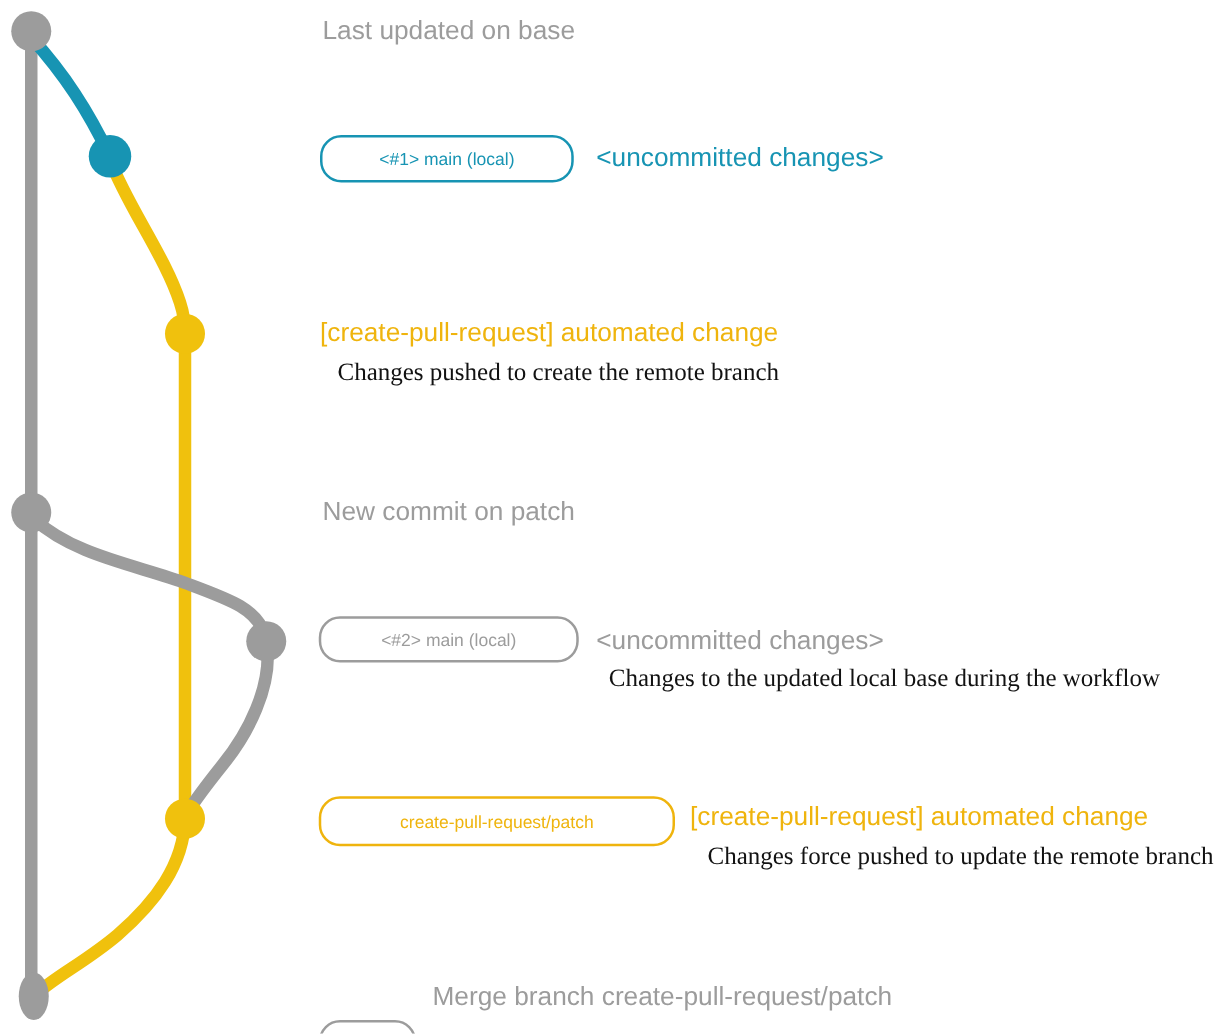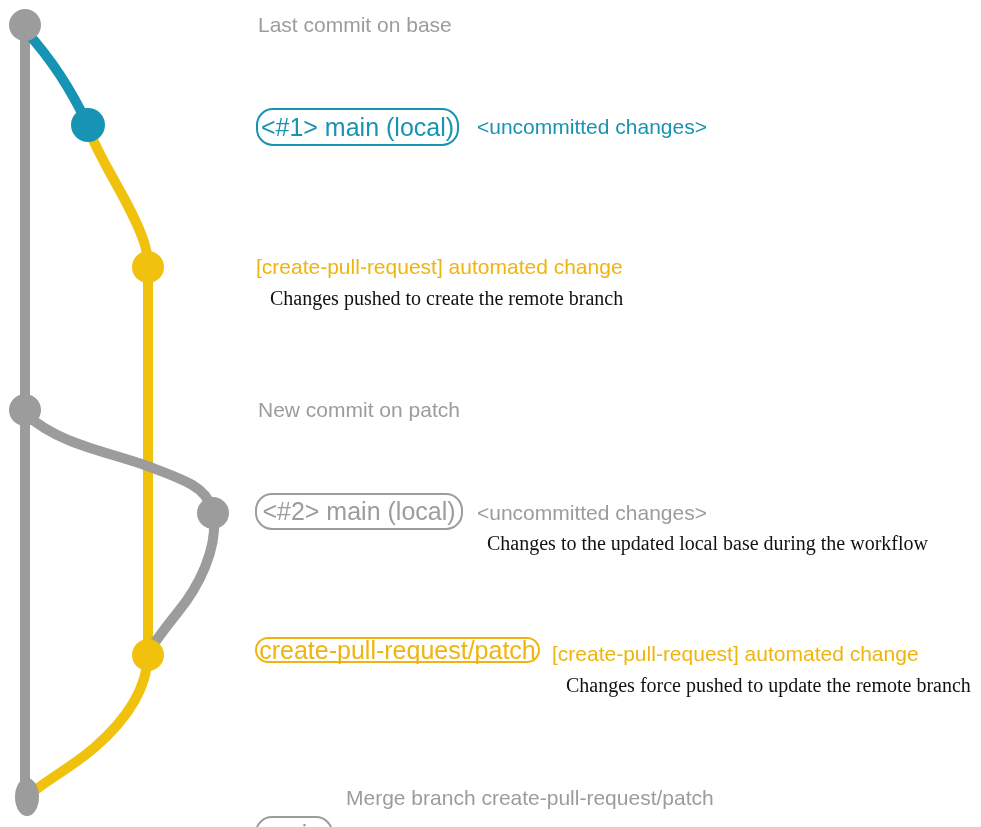--- a/index.html
+++ b/index.html
@@ -25,21 +25,21 @@
     color: var(--ink);
   }
 
   .badge {
     box-sizing: border-box;
     display: flex;
     align-items: center;
     justify-content: center;
     border-radius: 17px;
     border: 2px solid;
-    font-size: 25px;
+    font-size: 14px;
     background: #ffffff;
   }
   .badge-teal   { border-color: var(--teal);        color: var(--teal); }
   .badge-gray   { border-color: var(--gray);        color: var(--gray); justify-content: center; }
   .badge-yellow { border-color: var(--yellow-text); color: var(--yellow-text); }
 
   #graph-svg { position: absolute; left: 0; top: 0; }
   .edge { fill: none; stroke-width: 10; stroke-linecap: round; }
   .edge-gray   { stroke: var(--gray); }
   .edge-teal   { stroke: var(--teal); }
@@ -69,39 +69,39 @@
 
     <circle class="node-gray" cx="25" cy="25" r="16"></circle>
     <circle class="node-teal" cx="88" cy="125" r="17"></circle>
     <circle class="node-yellow" cx="148" cy="267" r="16"></circle>
     <circle class="node-gray" cx="25" cy="410" r="16"></circle>
     <circle class="node-gray" cx="213" cy="513" r="16"></circle>
     <circle class="node-yellow" cx="148" cy="655" r="16"></circle>
     <ellipse class="node-gray" cx="27" cy="797" rx="12" ry="19"></ellipse>
   </svg>
 
-  <div class="abs label-sans gray-text" style="left:258px; top:13px;">Last commit on base</div>
+  <div class="abs label-sans gray-text" style="left:258px; top:13px;">Last updated on base</div>
 
   <div class="abs badge badge-teal" style="left:256px; top:108px; width:203px; height:38px;">
     <span>&lt;#1&gt; main (local)</span>
   </div>
   <div class="abs label-sans teal-text" style="left:477px; top:115px;">&lt;uncommitted changes&gt;</div>
 
   <div class="abs label-sans yellow-text" style="left:256px; top:255px;">[create-pull-request] automated change</div>
   <div class="abs desc-serif" style="left:270px; top:287px;">Changes pushed to create the remote branch</div>
 
   <div class="abs label-sans gray-text" style="left:258px; top:398px;">New commit on patch</div>
 
   <div class="abs badge badge-gray" style="left:255px; top:493px; width:208px; height:37px;">
     <span>&lt;#2&gt; main (local)</span>
   </div>
   <div class="abs label-sans gray-text" style="left:477px; top:501px;">&lt;uncommitted changes&gt;</div>
   <div class="abs desc-serif" style="left:487px; top:532px;">Changes to the updated local base during the workflow</div>
 
-  <div class="abs badge badge-yellow" style="left:255px; top:637px; width:285px; height:26px;">
+  <div class="abs badge badge-yellow" style="left:255px; top:637px; width:285px; height:40px;">
     <span>create-pull-request/patch</span>
   </div>
   <div class="abs label-sans yellow-text" style="left:552px; top:642px;">[create-pull-request] automated change</div>
   <div class="abs desc-serif" style="left:566px; top:674px;">Changes force pushed to update the remote branch</div>
 
   <div class="abs badge badge-gray" style="left:255px; top:816px; width:78px; height:37px;">
     <span>main</span>
   </div>
   <div class="abs label-sans gray-text" style="left:346px; top:786px;">Merge branch create-pull-request/patch</div>
 

